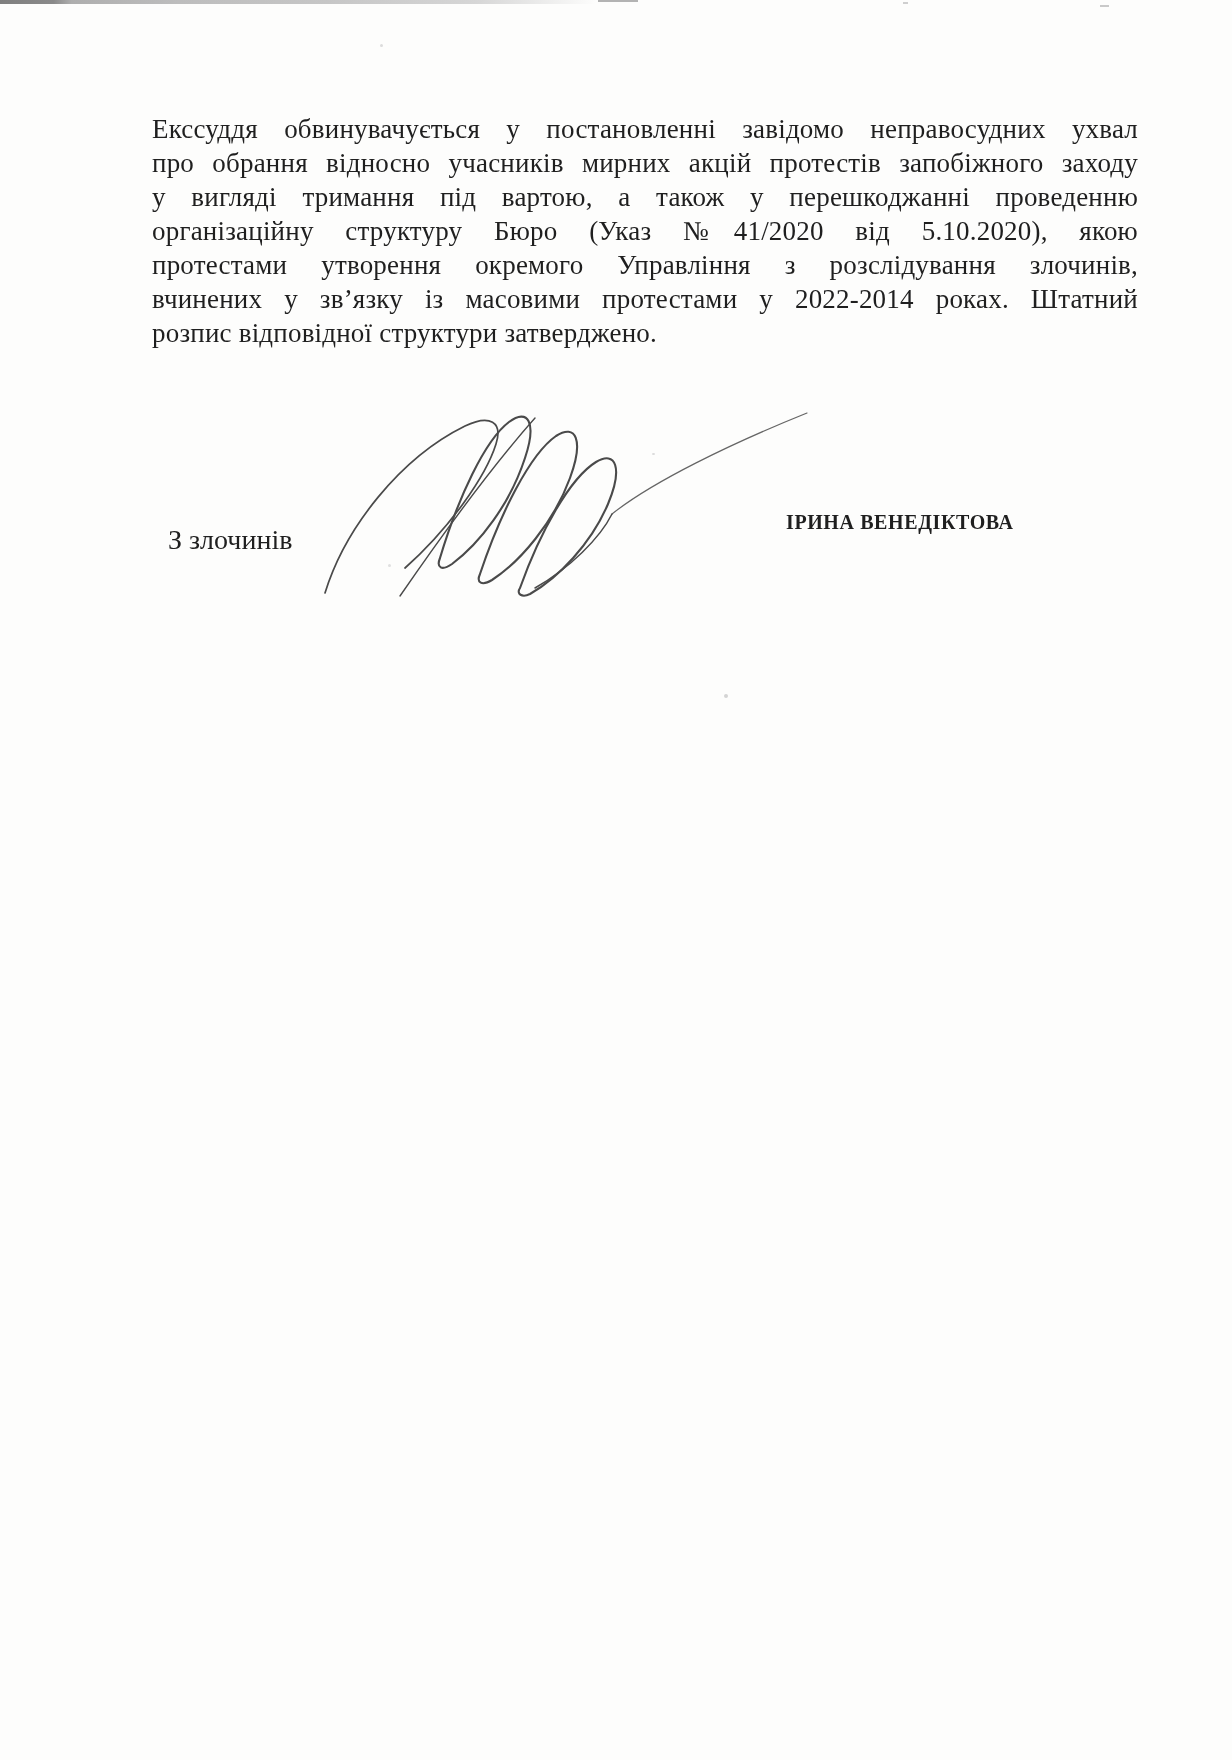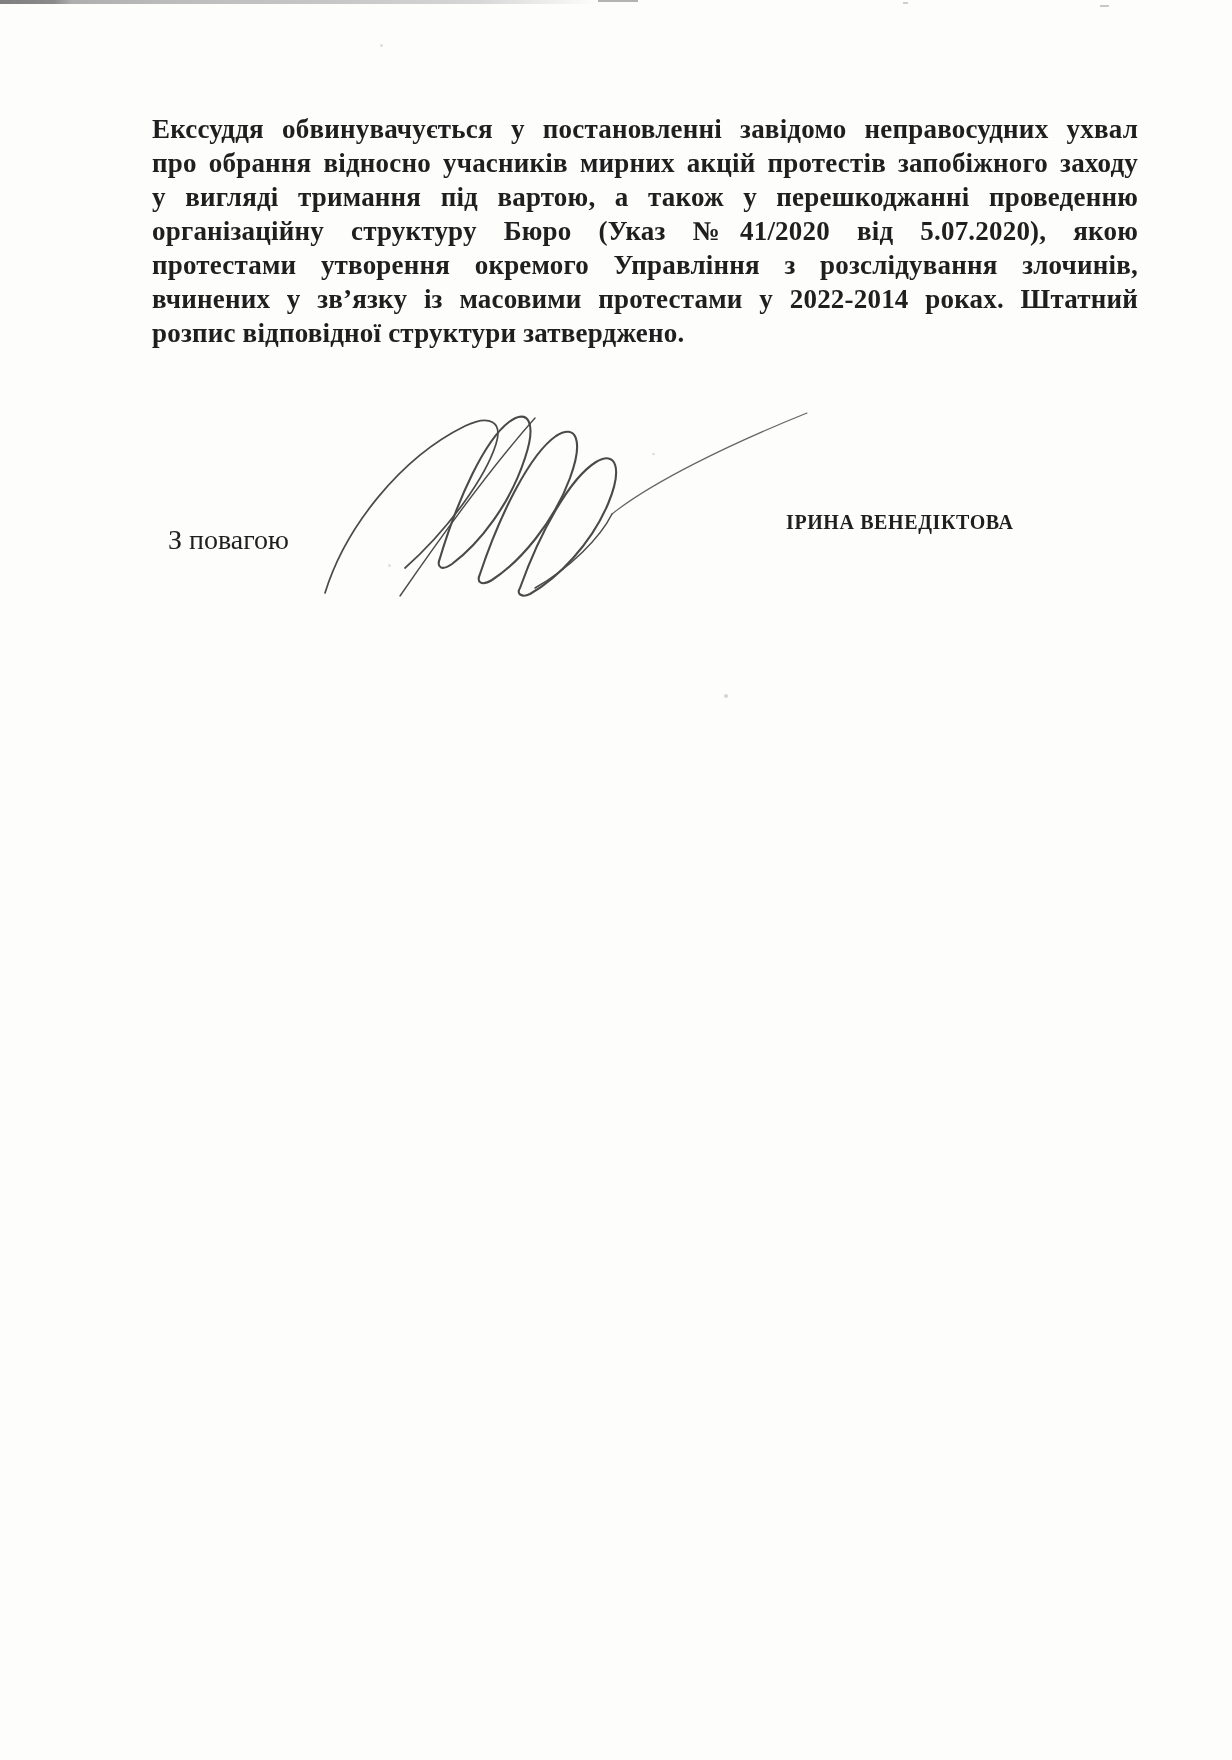--- a/index.html
+++ b/index.html
@@ -41,21 +41,20 @@
 
   
   .letter-body {
     position: absolute;
     left: 152px;
     top: 112px;
     width: 986px;
     font-size: 27px;
     line-height: 34px;
     letter-spacing: 0.2px;
-    font-weight: bold;
   }
   .para-line {
     text-align: justify;
     text-align-last: justify;
     white-space: normal;
   }
   .para-line.last-line {
     text-align-last: left;
   }
   .para-line.first-indent {
@@ -111,28 +110,28 @@
   <div class="speck" style="left:388px; top:564px; width:3px; height:3px; background:#e0e0e0;"></div>
   <div class="speck" style="left:724px; top:694px; width:4px; height:4px; background:#d4d4d4;"></div>
 
   <div class="letter-body" id="paragraphs">
       <div>
         <div class="para-line">Екссуддя обвинувачується у постановленні завідомо неправосудних ухвал</div>
         <div class="para-line">про обрання відносно учасників мирних акцій протестів запобіжного заходу</div>
         <div class="para-line">у вигляді тримання під вартою, а також у перешкоджанні проведенню</div>
       </div>
       <div>
-        <div class="para-line">організаційну структуру Бюро (Указ №41/2020 від 5.07.2020), якою</div>
+        <div class="para-line">організаційну структуру Бюро (Указ №41/2020 від 5.10.2020), якою</div>
         <div class="para-line">протестами утворення окремого Управління з розслідування злочинів,</div>
         <div class="para-line">вчинених у зв’язку із масовими протестами у 2022-2014 роках. Штатний</div>
         <div class="para-line last-line">розпис відповідної структури затверджено.</div>
       </div>
     </div>
 
-  <div class="salutation">З повагою</div>
+  <div class="salutation">З злочинів</div>
 
   <div class="signature-wrap">
     <svg viewBox="0 0 515 232" xmlns="http://www.w3.org/2000/svg">
 
       <path class="sig-stroke" stroke-width="1.7" d="M 25 215 C 45 150, 100 80, 165 48 C 190 36, 203 44, 196 66 C 186 98, 150 150, 105 190"></path>
 
       <path class="sig-stroke" stroke-width="2.1" d="M 140 180 C 158 120, 185 62, 209 44 C 228 30, 237 44, 225 80 C 210 126, 180 165, 152 186 C 142 193, 136 190, 140 180"></path>
       <path class="sig-stroke" stroke-width="2.1" d="M 180 196 C 200 136, 230 76, 256 58 C 276 45, 284 62, 270 100 C 254 144, 220 184, 192 202 C 182 208, 176 205, 180 196"></path>
       <path class="sig-stroke" stroke-width="2.1" d="M 220 210 C 240 154, 270 100, 296 84 C 316 72, 323 90, 308 126 C 291 166, 258 200, 230 216 C 222 220, 216 216, 220 210"></path>
 

